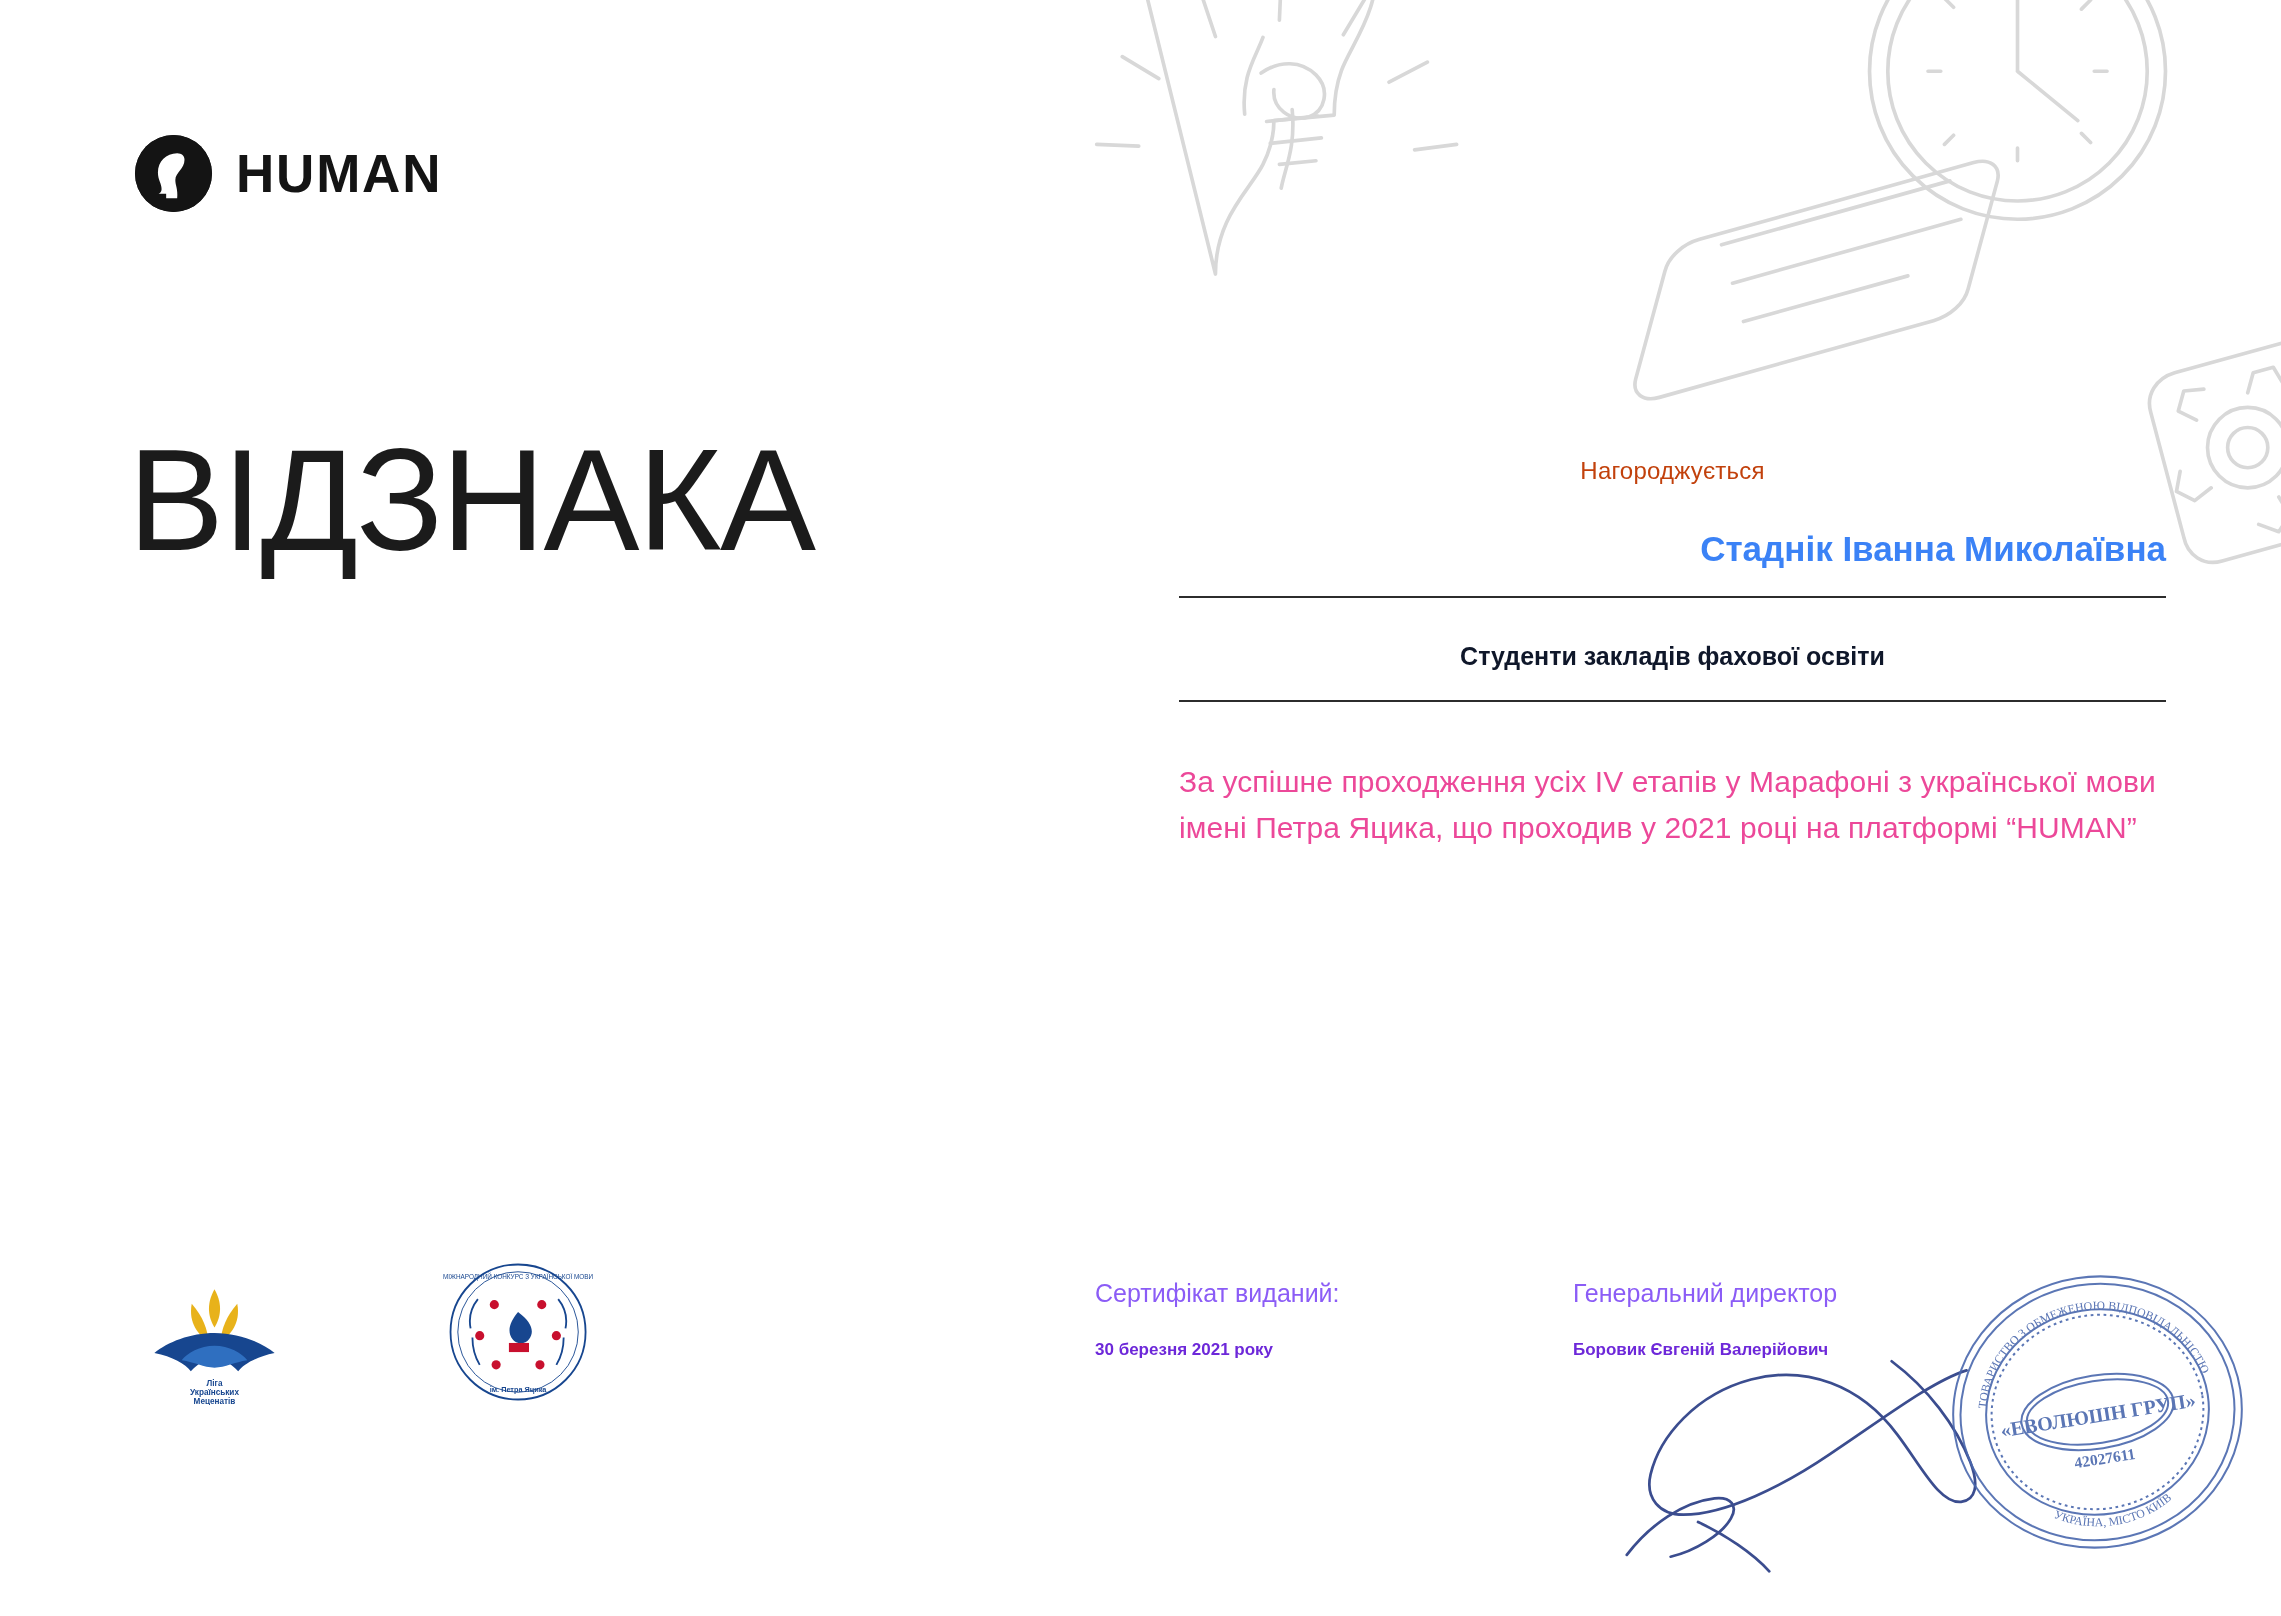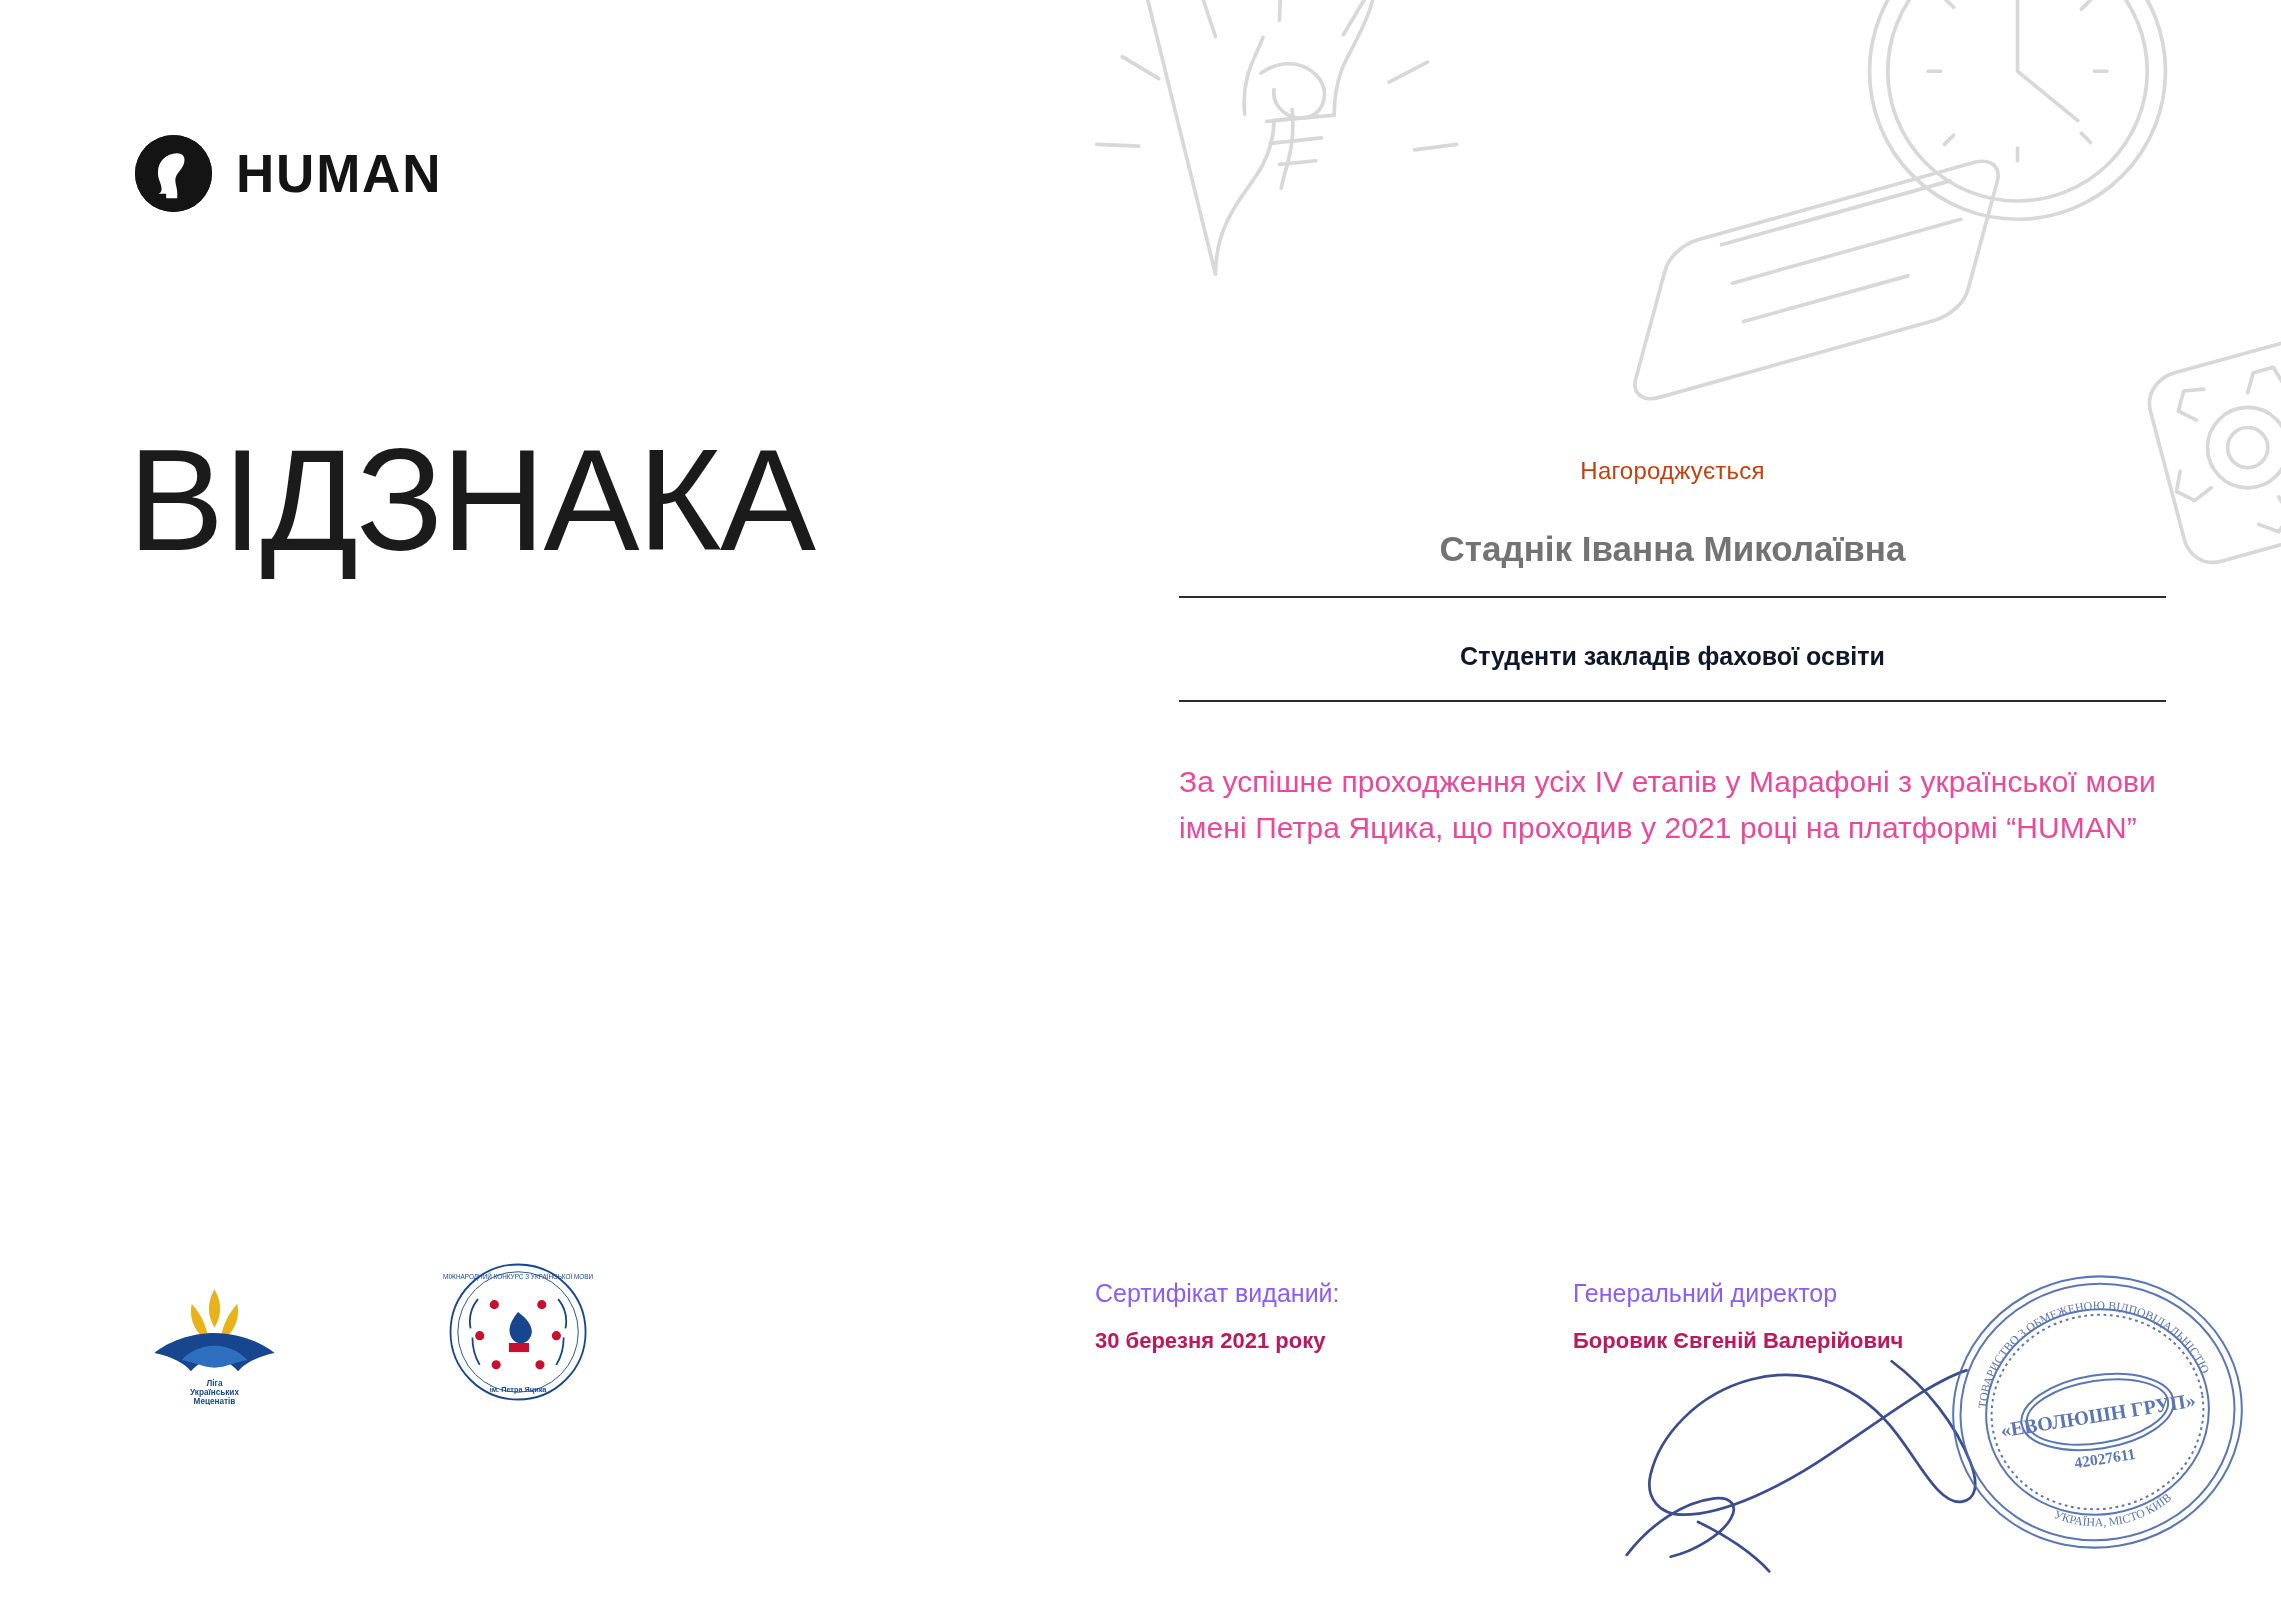--- a/index.html
+++ b/index.html
@@ -67,24 +67,24 @@
     top: 457px;
     width: 987px;
   }
   .award-kicker {
     text-align: center;
     font-size: 24px;
     color: #c2410c;
     letter-spacing: 0.2px;
   }
   .award-name {
-    text-align: center;
+    text-align: right;
     font-size: 35px;
     font-weight: 700;
-    color: #737373;
+    color: #3b82f6;
     margin-top: 44px;
   }
   .rule {
     height: 1.8px;
     background: #2c2c2c;
     margin-top: 27.4px;
   }
   .award-category {
     text-align: center;
     font-size: 25px;
@@ -124,24 +124,24 @@
   .director {
     position: absolute;
     left: 1573px;
     top: 1279px;
   }
   .foot-label {
     font-size: 25px;
     color: #8b5cf6;
   }
   .foot-value {
-    font-size: 22px;
-    font-weight: 700;
-    color: #be185d;
-    margin-top: 20px;
+    font-size: 17px;
+    font-weight: 700;
+    color: #6d28d9;
+    margin-top: 32px;
   }
 
   .signature {
     position: absolute;
     left: 1590px;
     top: 1343px;
     pointer-events: none;
   }
   .stamp {
     position: absolute;

